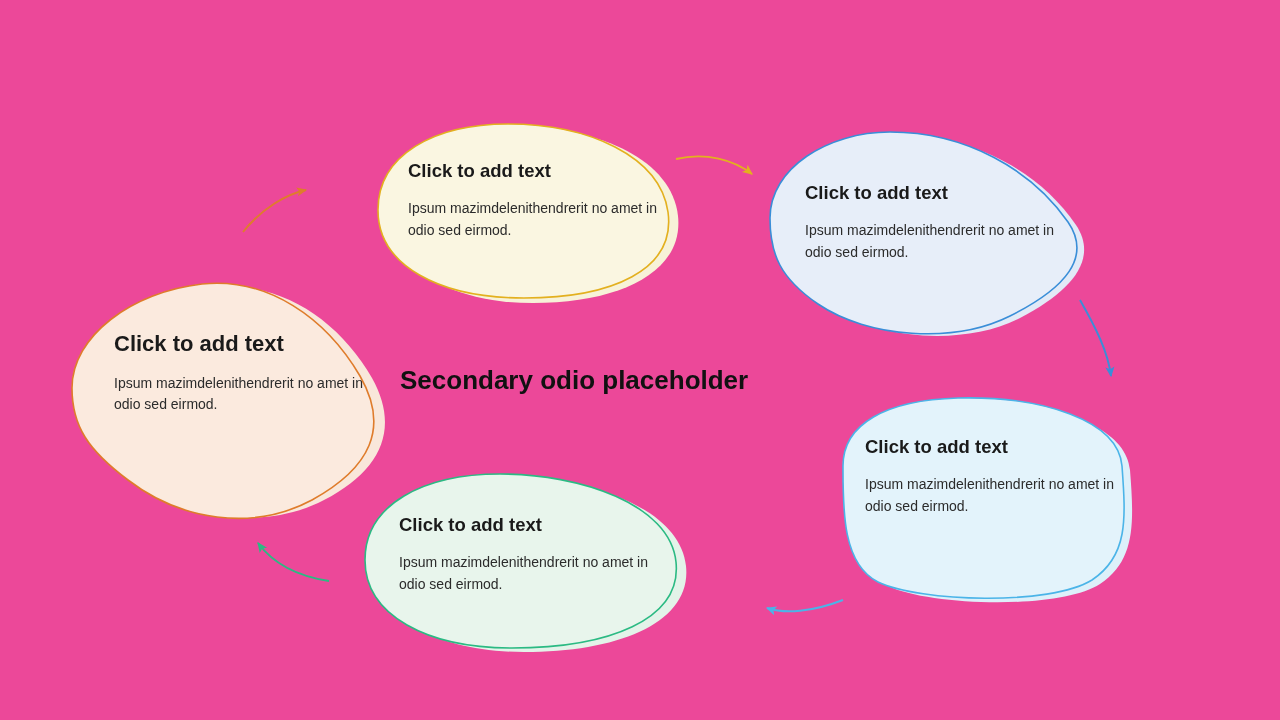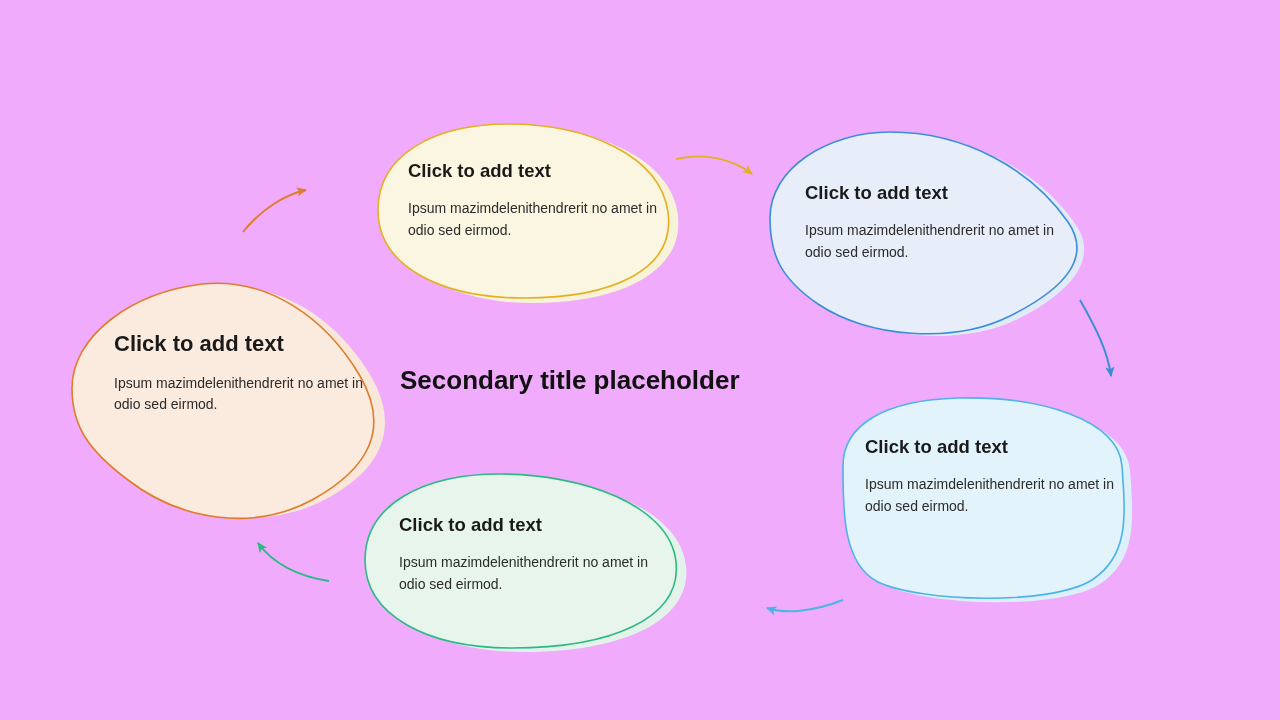--- a/index.html
+++ b/index.html
@@ -10,21 +10,21 @@
   body {
     width: 1280px;
     height: 720px;
     overflow: hidden;
     font-family: "Liberation Sans", sans-serif;
   }
   #stage {
     position: relative;
     width: 1280px;
     height: 720px;
-    background: #f0abfc;
+    background: #ec4899;
   }
   #diagram-svg {
     position: absolute;
     left: 0;
     top: 0;
     width: 1280px;
     height: 720px;
   }
   .node-text {
     position: absolute;
@@ -147,15 +147,15 @@
   <div class="node-text" id="node-green-text">
     <div class="node-heading">Click to add text</div>
     <div class="node-body">Ipsum mazimdelenithendrerit no amet in odio sed eirmod.</div>
   </div>
 
   <div class="node-text" id="node-orange-text">
     <div class="node-heading">Click to add text</div>
     <div class="node-body">Ipsum mazimdelenithendrerit no amet in odio sed eirmod.</div>
   </div>
 
-  <div id="center-title">Secondary title placeholder</div>
+  <div id="center-title">Secondary odio placeholder</div>
 
 </div>
 
 </body></html>

